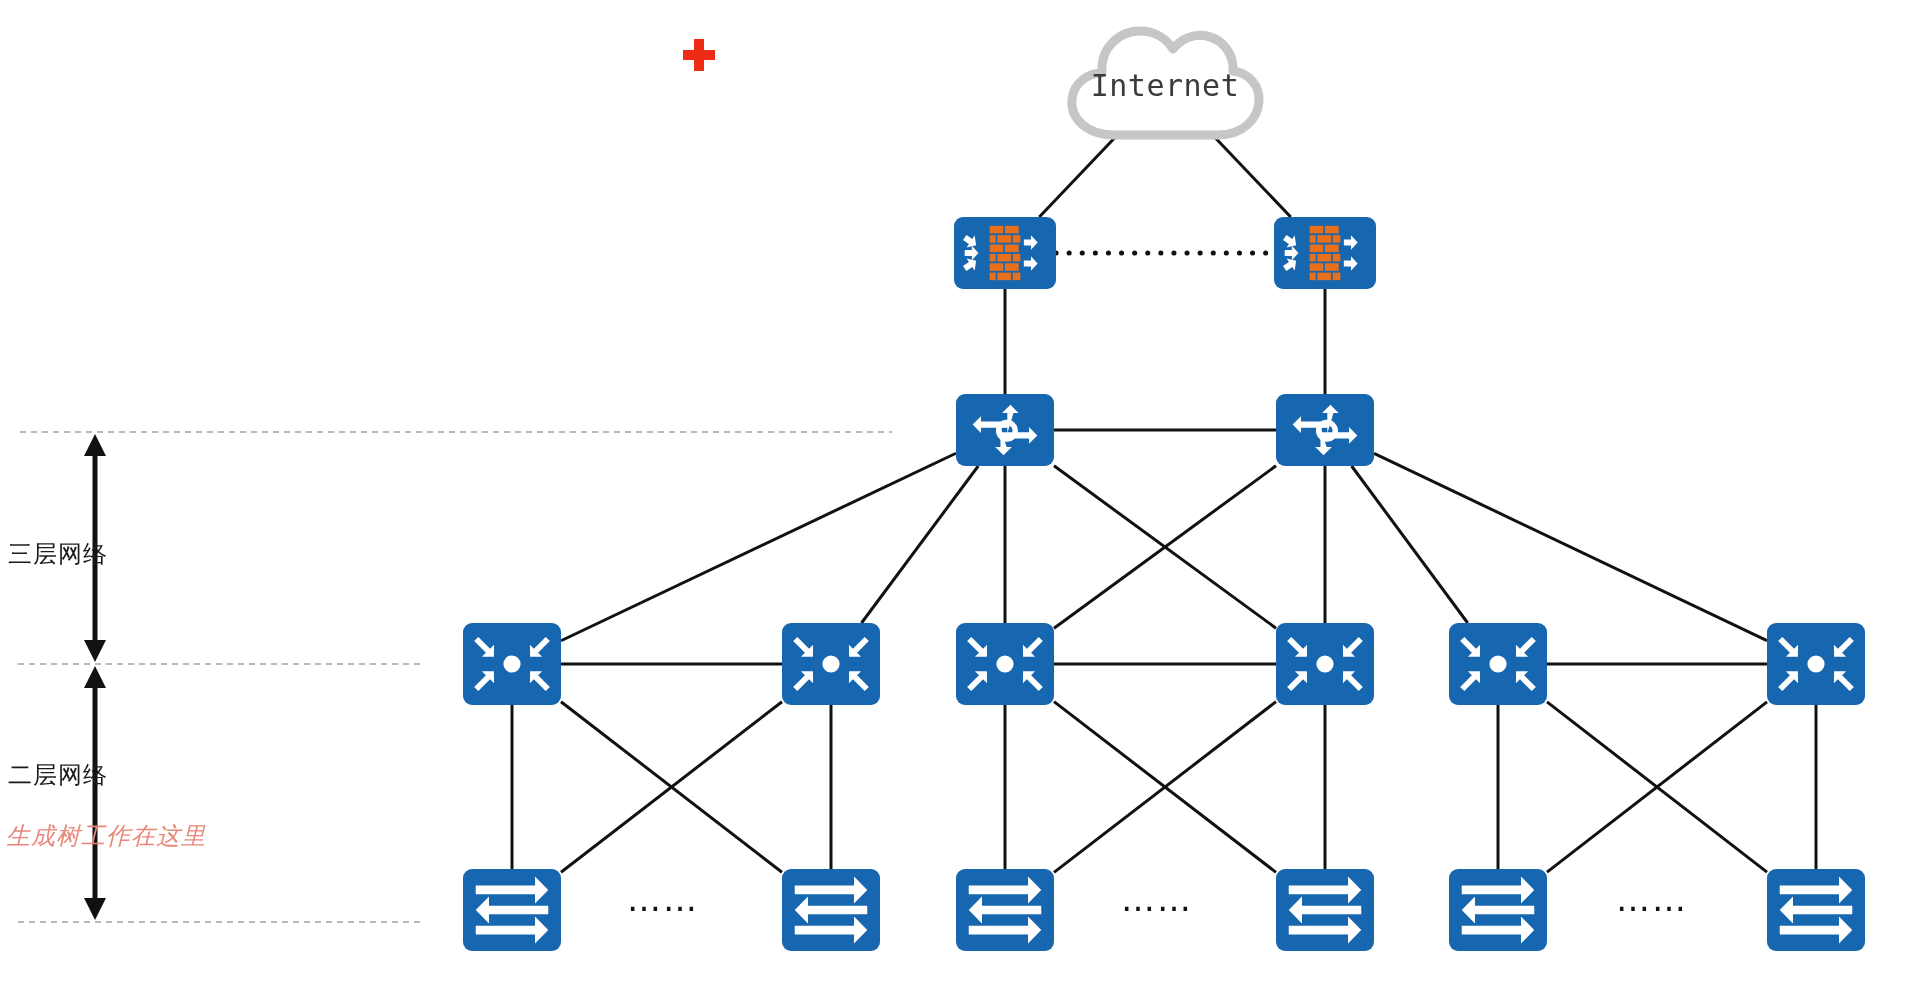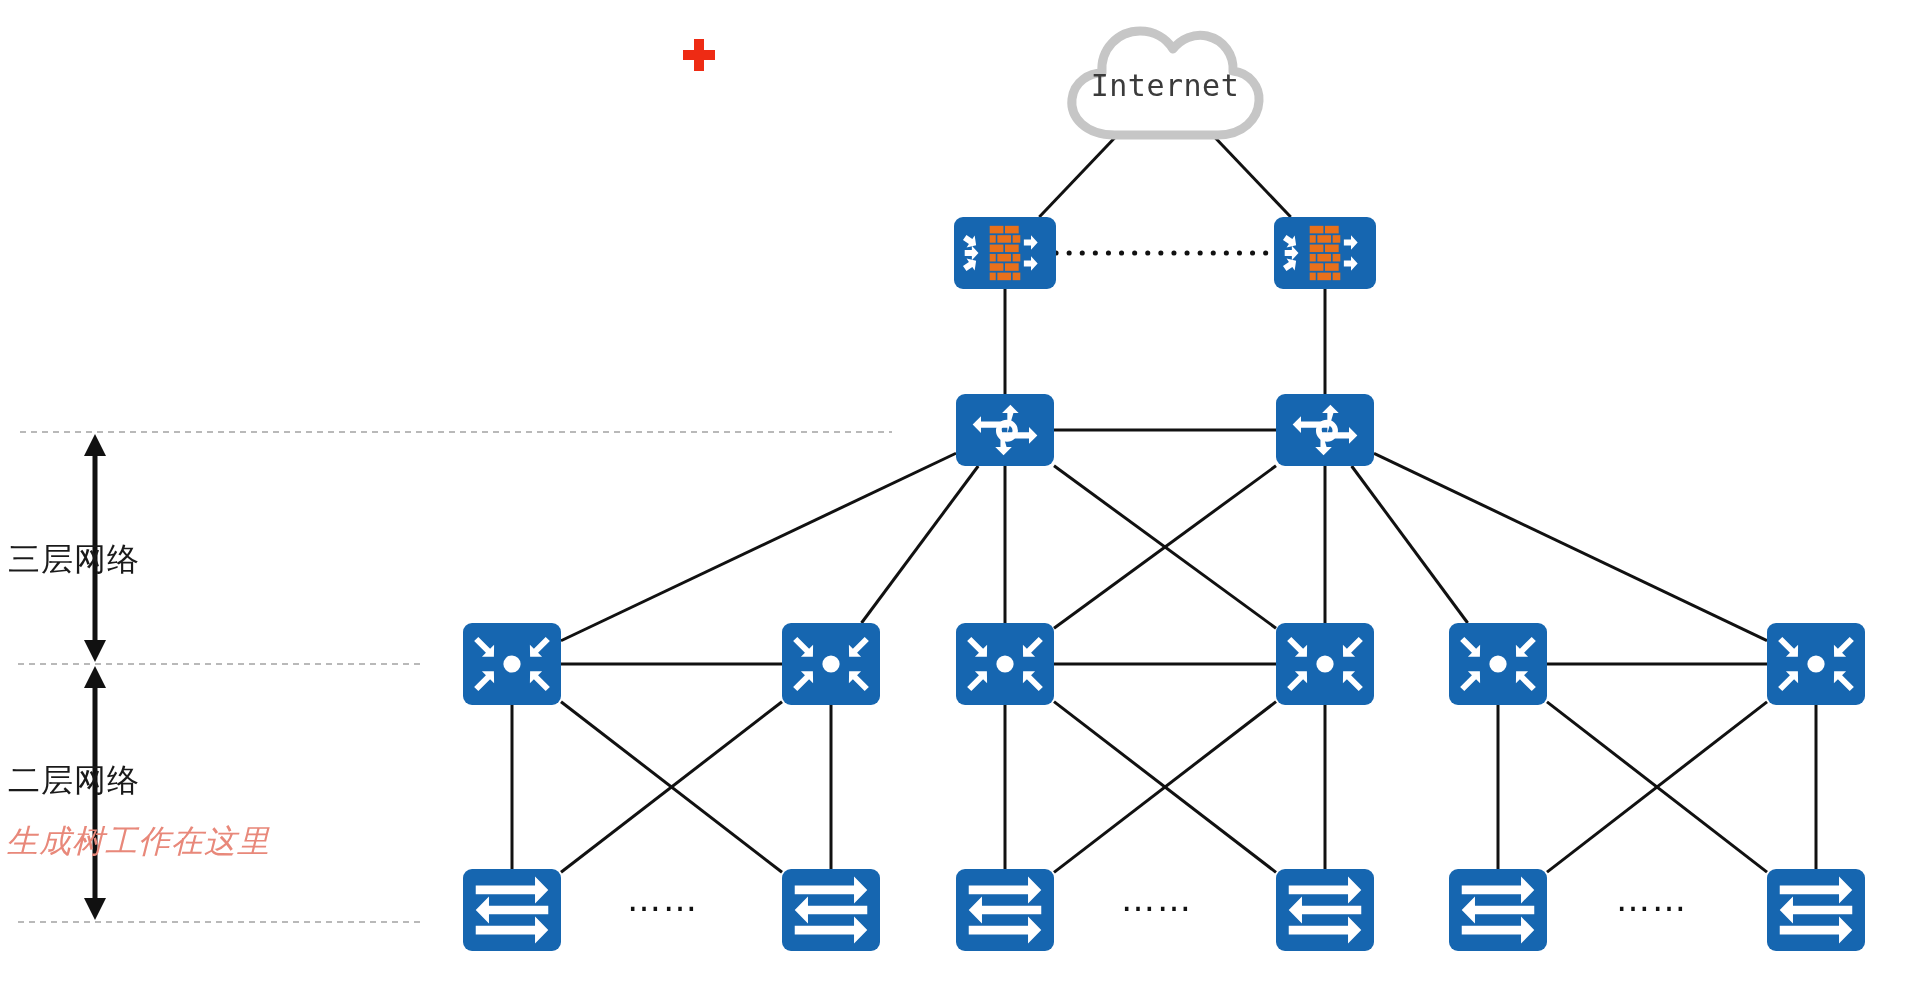--- a/index.html
+++ b/index.html
@@ -41,21 +41,21 @@
     transform: translate(-50%, -50%);
     font-family: "DejaVu Sans Mono", monospace;
     font-size: 30px;
     color: #3b3b3b;
     white-space: nowrap;
     letter-spacing: 0.5px;
   }
   .zone-label {
     position: absolute;
     font-family: "DejaVu Sans", sans-serif;
-    font-size: 32px;
+    font-size: 24px;
     color: #1a1a1a;
     white-space: nowrap;
     letter-spacing: 1px;
   }
   .zone-label.accent {
     color: #e8887a;
   }
   .ellipsis {
     position: absolute;
     transform: translate(-50%, -50%);

